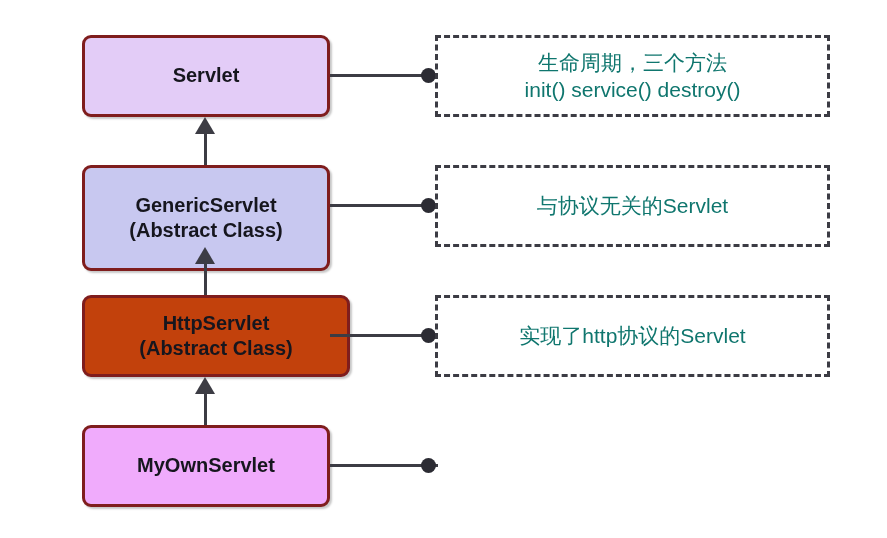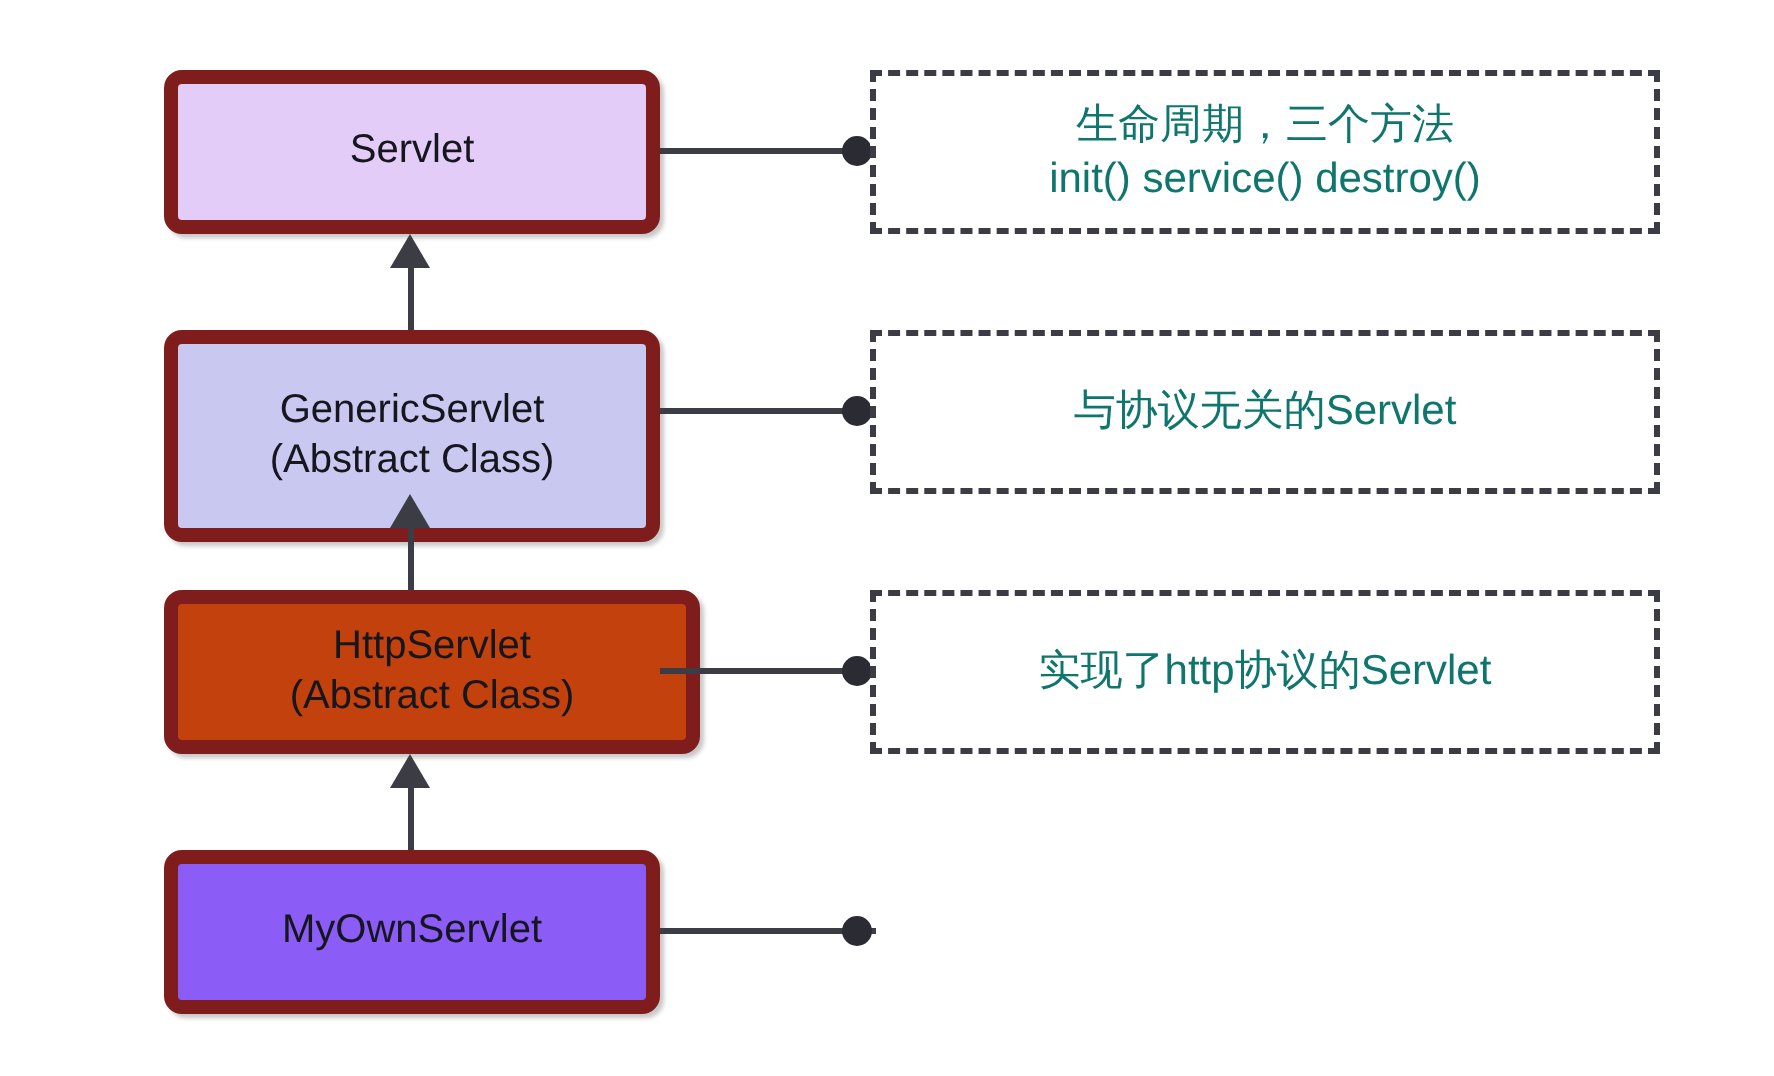--- a/index.html
+++ b/index.html
@@ -19,30 +19,30 @@
     left: 0;
     top: 0;
     width: 887px;
     height: 538px;
   }
 
   
   .class-box {
     position: absolute;
     box-sizing: border-box;
-    border: 7px solid #7f1d1d;
+    border: 3px solid #7f1d1d;
     border-radius: 9px;
     display: flex;
     flex-direction: column;
     align-items: center;
     justify-content: center;
     text-align: center;
     line-height: 1.26;
     color: #16161e;
-    font-weight: normal;
+    font-weight: bold;
     font-size: 20px;
     box-shadow: 2px 2px 2px rgba(0,0,0,0.22);
   }
   .class-box .ln1 { display: block; }
   .class-box .ln2 { display: block; }
 
   
   .note-box {
     position: absolute;
     box-sizing: border-box;
@@ -99,21 +99,21 @@
   <div class="class-box" id="box-generic" style="left:82px; top:165px; width:248px; height:106px; background:#C8C8F0;">
     <span class="ln1">GenericServlet</span>
     <span class="ln2">(Abstract Class)</span>
   </div>
 
   <div class="class-box" id="box-http" style="left:82px; top:295px; width:268px; height:82px; background:#c2410c;">
     <span class="ln1">HttpServlet</span>
     <span class="ln2">(Abstract Class)</span>
   </div>
 
-  <div class="class-box" id="box-myown" style="left:82px; top:425px; width:248px; height:82px; background:#8b5cf6;">
+  <div class="class-box" id="box-myown" style="left:82px; top:425px; width:248px; height:82px; background:#f0abfc;">
     <span class="ln1">MyOwnServlet</span>
   </div>
 
   <div class="v-line" style="left:204px; top:134px; height:31px;"></div>
   <div class="arrow-head" style="left:195px; top:117px;"></div>
 
   <div class="v-line" style="left:204px; top:264px; height:31px;"></div>
   <div class="arrow-head" style="left:195px; top:247px;"></div>
 
   <div class="v-line" style="left:204px; top:394px; height:31px;"></div>

